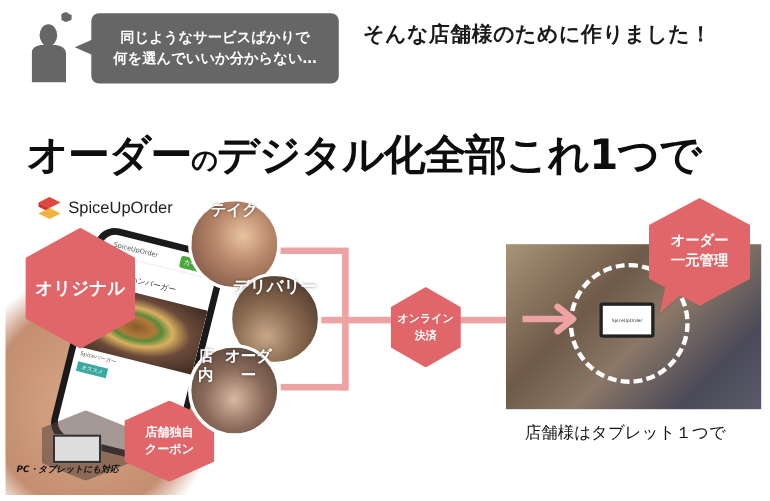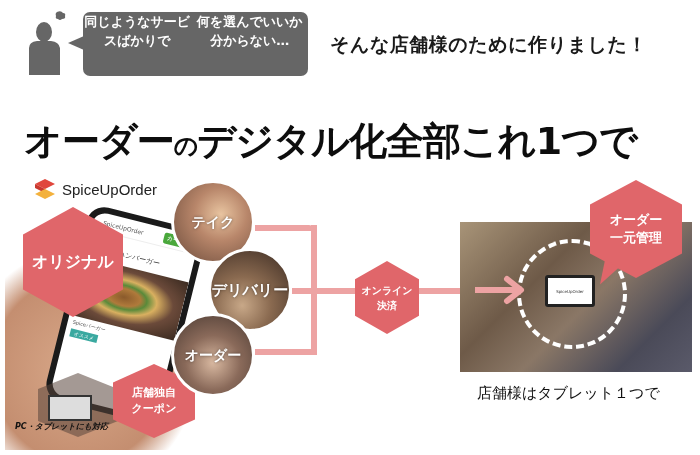--- a/index.html
+++ b/index.html
@@ -1,22 +1,22 @@
 <!DOCTYPE html>
 <html><head>
 <meta charset="utf-8">
 <style>
   html,body{margin:0;padding:0;}
   body{width:700px;height:455px;background:#ffffff;position:relative;overflow:hidden;font-family:"DejaVu Sans","Liberation Sans",sans-serif;}
   .abs{position:absolute;}
   
   .person{left:27px;top:10px;width:42px;height:65px;}
-  .bubble{left:83px;top:12px;width:225px;height:64px;background:#666666;border-radius:7px;color:#fff;font-weight:bold;font-size:13px;line-height:19px;text-align:center;display:flex;justify-content:center;}
+  .bubble{left:83px;top:12px;width:225px;height:64px;background:#666666;border-radius:7px;color:#fff;font-weight:bold;font-size:13px;line-height:19px;text-align:center;display:flex;flex-direction:column;justify-content:center;}
   .bubble-tail{left:68px;top:36px;width:0;height:0;border-top:7px solid transparent;border-bottom:7px solid transparent;border-right:16px solid #666;}
-  .tagline{left:330px;top:32px;font-size:19px;color:#1a1a1a;font-weight:bold;letter-spacing:0.5px;}
+  .tagline{left:330px;top:18px;font-size:19px;color:#1a1a1a;font-weight:bold;letter-spacing:0.5px;}
   .headline{left:24px;top:116px;font-size:38px;font-weight:900;color:#0d0d0d;letter-spacing:-1px;font-family:"DejaVu Sans",sans-serif;}
   .headline .small{font-size:24px;}
   
   .logo{left:34px;top:178px;display:flex;align-items:center;gap:6px;}
   .logo-text{font-size:15px;color:#222;font-family:"Liberation Sans",sans-serif;}
   
   .hex{background:#e0666a;color:#fff;font-weight:bold;text-align:center;display:flex;flex-direction:column;justify-content:center;clip-path:polygon(50% 0,100% 25%,100% 75%,50% 100%,0 75%,0 25%);}
   .hex-original{left:23px;top:207px;width:100px;height:110px;font-size:16px;line-height:22px;}
   .hex-payment{left:355px;top:261px;width:64px;height:73px;font-size:10px;line-height:15px;}
   .hex-coupon{left:113px;top:364px;width:82px;height:74px;font-size:11px;line-height:16px;}
@@ -29,21 +29,21 @@
   .ps-green{background:#4aa83c;color:#fff;padding:1px 3px;border-radius:2px;}
   .ps-title{text-align:center;margin-top:12px;font-size:7px;color:#333;}
   .ps-burger{height:60px;margin-top:6px;background:radial-gradient(ellipse at 45% 50%,#8a5a2b 0%,#b07a3b 20%,#5a8a3a 28%,#d9b060 40%,#6b4a3a 60%,#3a2a20 100%);}
   .ps-text{padding:3px 5px;font-size:5px;line-height:7px;}
   .ps-tag{margin-left:5px;background:#3aa9a0;color:#fff;display:inline-block;padding:1px 4px;font-size:5px;}
   
   .laptop-bg{left:38px;top:373px;width:80px;height:64px;background:rgba(90,70,60,0.55);clip-path:polygon(50% 0,100% 25%,100% 75%,50% 100%,0 75%,0 25%);}
   .laptop{left:48px;top:395px;width:40px;height:22px;background:#ddd;border:2px solid #333;}
   .pc-note{left:15px;top:421px;font-size:8px;font-weight:bold;color:#111;font-style:italic;}
   
-  .circle{border-radius:50%;color:#fff;font-weight:bold;text-align:center;display:flex;flex-direction:column;justify-content:center;text-shadow:0 0 3px rgba(0,0,0,0.5);border:3px solid #fff;box-sizing:border-box;}
+  .circle{border-radius:50%;color:#fff;font-weight:bold;text-align:center;display:flex;flex-direction:row;justify-content:center;text-shadow:0 0 3px rgba(0,0,0,0.5);border:3px solid #fff;box-sizing:border-box;}
   .c-take{left:171px;top:180px;width:84px;height:84px;background:radial-gradient(circle at 60% 40%,#e8c4a0 0%,#b8866a 40%,#6a4a3a 100%);font-size:14px;line-height:17px;}
   .c-deliv{left:208px;top:248px;width:84px;height:84px;background:radial-gradient(circle at 40% 70%,#c8a888 0%,#8a6a50 40%,#3a2a22 100%);font-size:15px;}
   .c-store{left:171px;top:313px;width:84px;height:84px;background:radial-gradient(circle at 50% 60%,#d8b8a0 0%,#8a6a5a 45%,#4a3a32 100%);font-size:14px;line-height:17px;}
   
   .line{background:#eda3a3;}
   
   .photo{left:460px;top:222px;width:232px;height:150px;background:linear-gradient(135deg,#a89478 0%,#6e5a48 35%,#8a7766 55%,#4a4a58 80%,#5a5a6a 100%);overflow:hidden;}
   .tablet{left:545px;top:275px;width:50px;height:32px;background:#222;border-radius:3px;}
   .tablet-screen{position:absolute;left:3px;top:3px;right:3px;bottom:3px;background:#fff;font-size:4px;color:#333;display:flex;align-items:center;justify-content:center;}
   .dash-ring{left:517px;top:239px;width:110px;height:110px;border-radius:50%;border:4px dashed #fff;box-sizing:border-box;}
@@ -108,20 +108,21 @@
 <div class="abs line" style="left:292px;top:288px;width:70px;height:6px;"></div>
 <div class="abs line" style="left:415px;top:288px;width:80px;height:6px;"></div>
 
 <div class="abs circle c-take">
   <div>テイク</div>
 </div>
 <div class="abs circle c-deliv">
   <div>デリバリー</div>
 </div>
 <div class="abs circle c-store">
+  <div>店内</div>
   <div>オーダー</div>
 </div>
 
 <div class="abs hex hex-payment">
   <div>オンライン</div>
   <div>決済</div>
 </div>
 
 <div class="abs photo"></div>
 <div class="abs dash-ring"></div>

